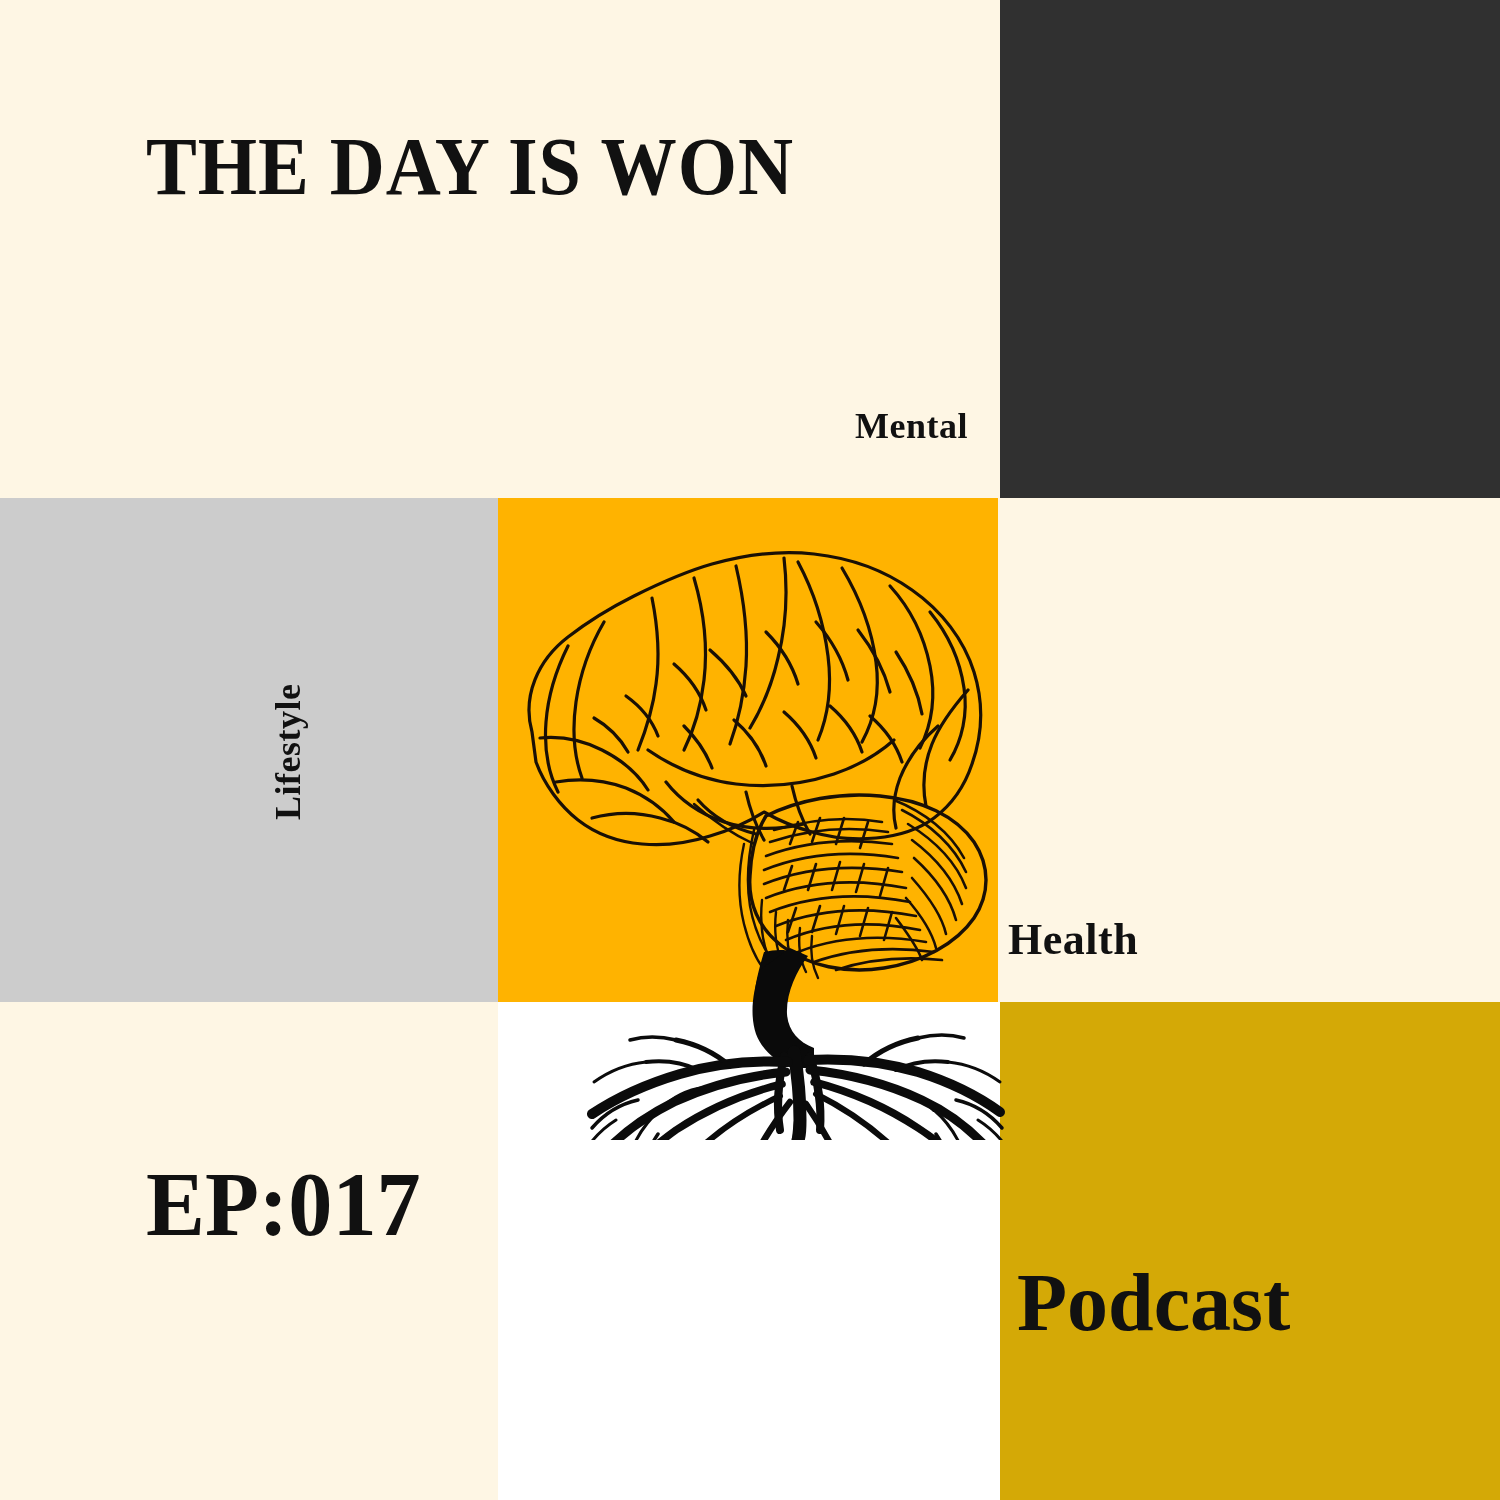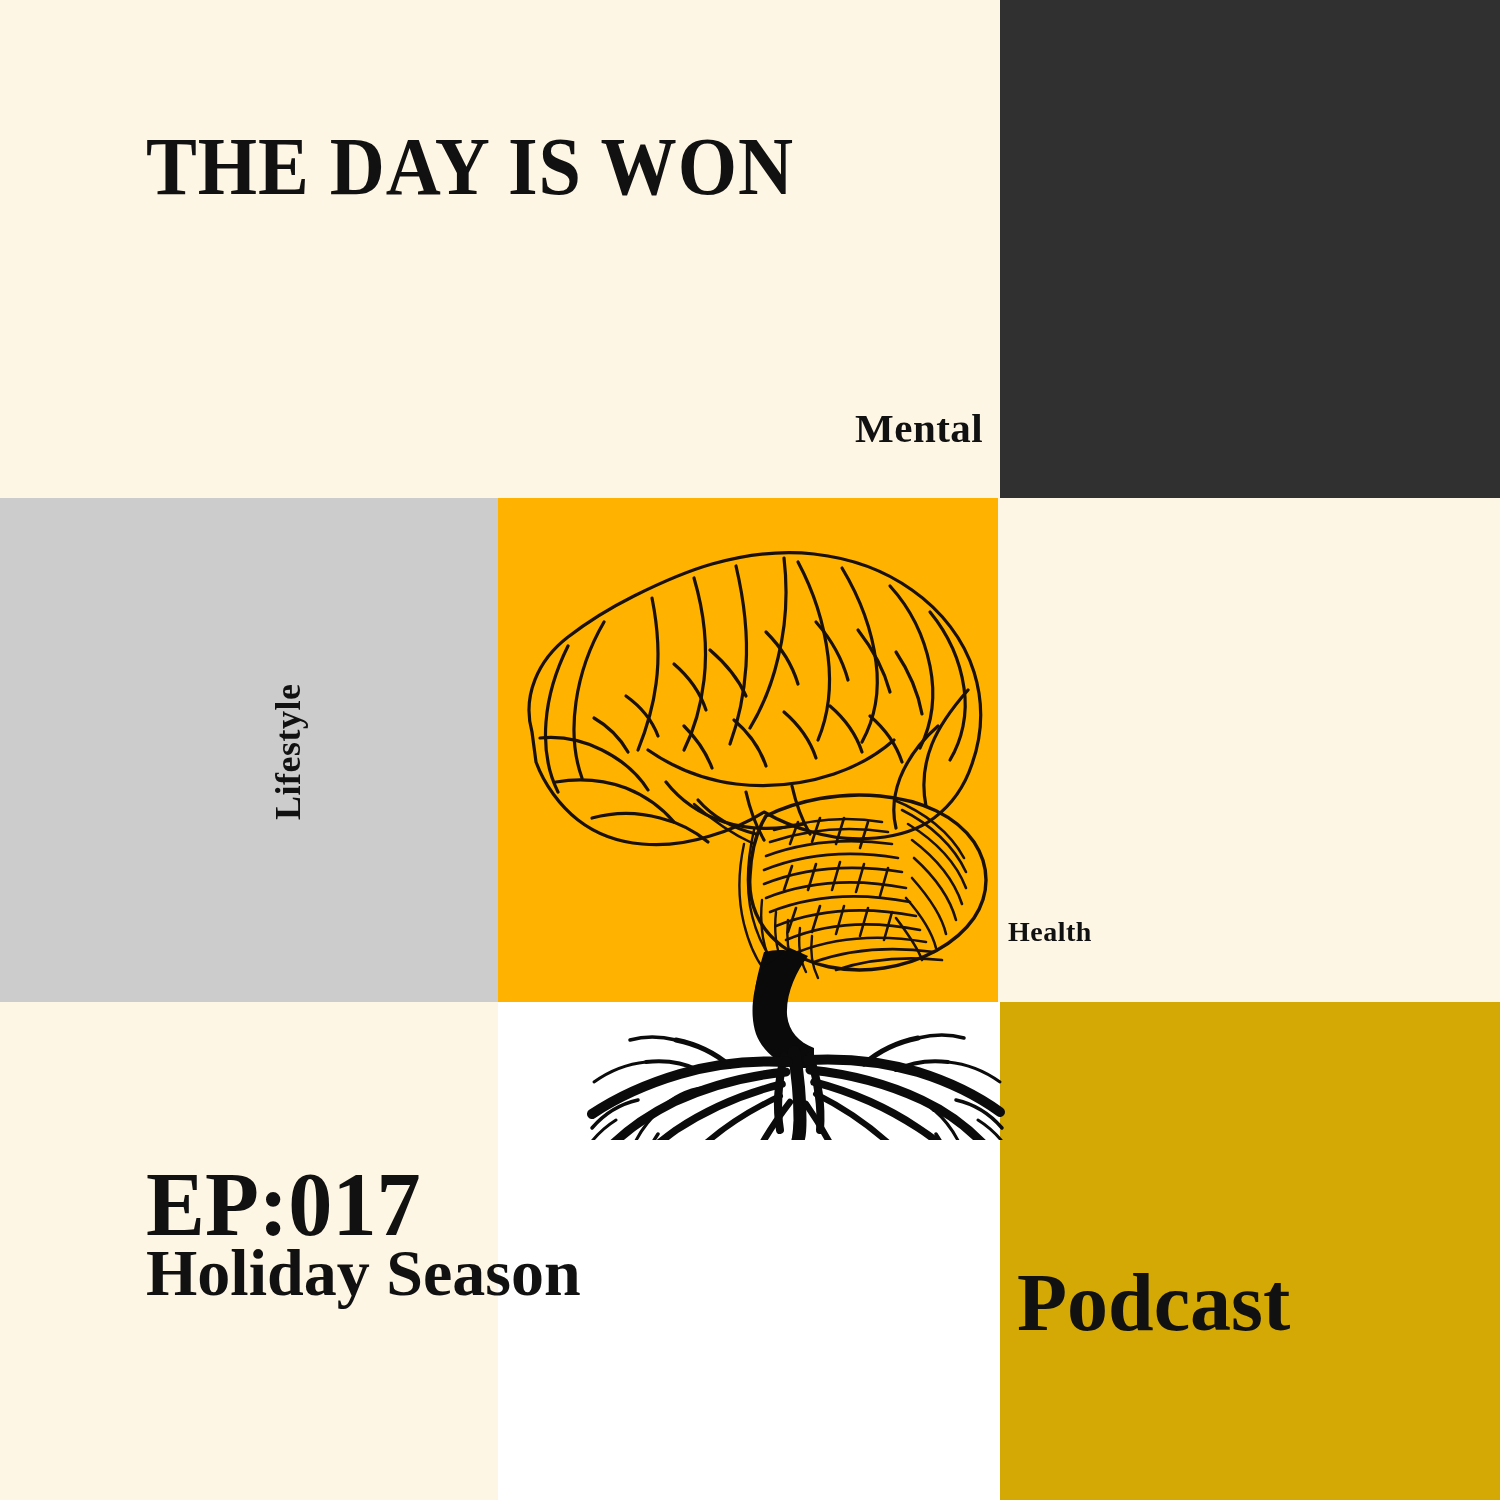--- a/index.html
+++ b/index.html
@@ -54,37 +54,37 @@
     font-size: 82px;
     line-height: 1;
     letter-spacing: 1px;
     transform: scaleX(0.93);
     transform-origin: left top;
   }
 
   #label-mental {
     left: 855px;
     top: 408px;
-    font-size: 41px;
+    font-size: 36px;
     line-height: 1;
   }
 
   #label-lifestyle {
     left: 270px;
     top: 820px;
     font-size: 36px;
     line-height: 1;
     transform: rotate(-90deg);
     transform-origin: left top;
   }
 
   #label-health {
     left: 1008px;
     top: 918px;
-    font-size: 28px;
+    font-size: 44px;
     line-height: 1;
   }
 
   #episode-number {
     left: 146px;
     top: 1158px;
     font-size: 92px;
     line-height: 1;
     letter-spacing: 0px;
     transform: scaleX(0.96);
@@ -356,17 +356,16 @@
   <div class="title" id="show-title">THE DAY IS WON</div>
 
   <div class="label" id="label-mental">Mental</div>
 
   <div class="label" id="label-lifestyle">Lifestyle</div>
 
   <div class="label" id="label-health">Health</div>
 
   <div class="episode-number" id="episode-number">EP:017</div>
 
-  <div class="episode-title" id="episode-title">Holiday Season</div>
 
   <div class="podcast-word" id="podcast-word">Podcast</div>
 
 </div>
 
 </body></html>

